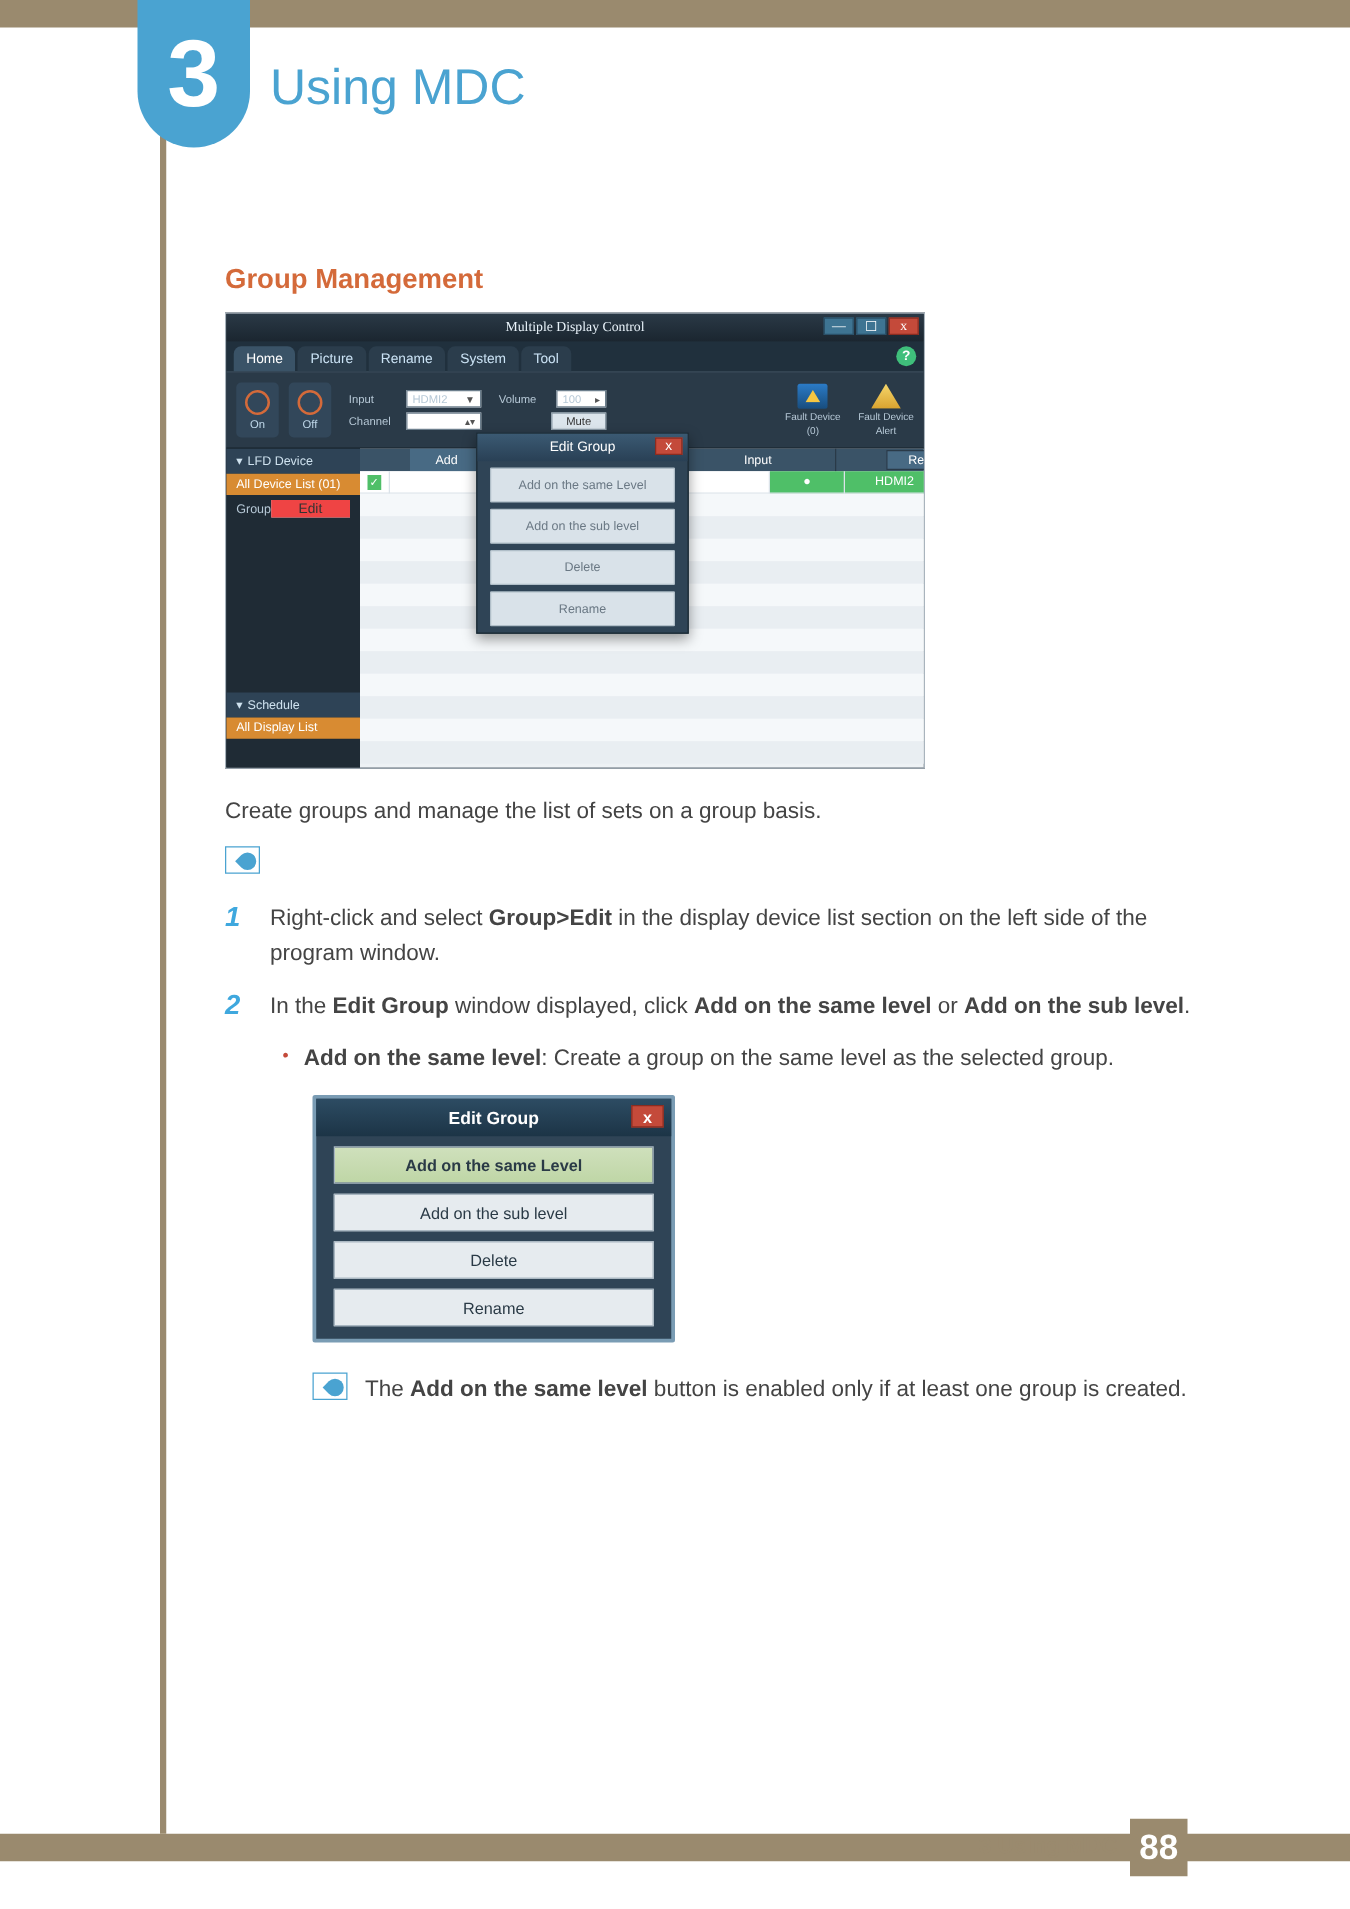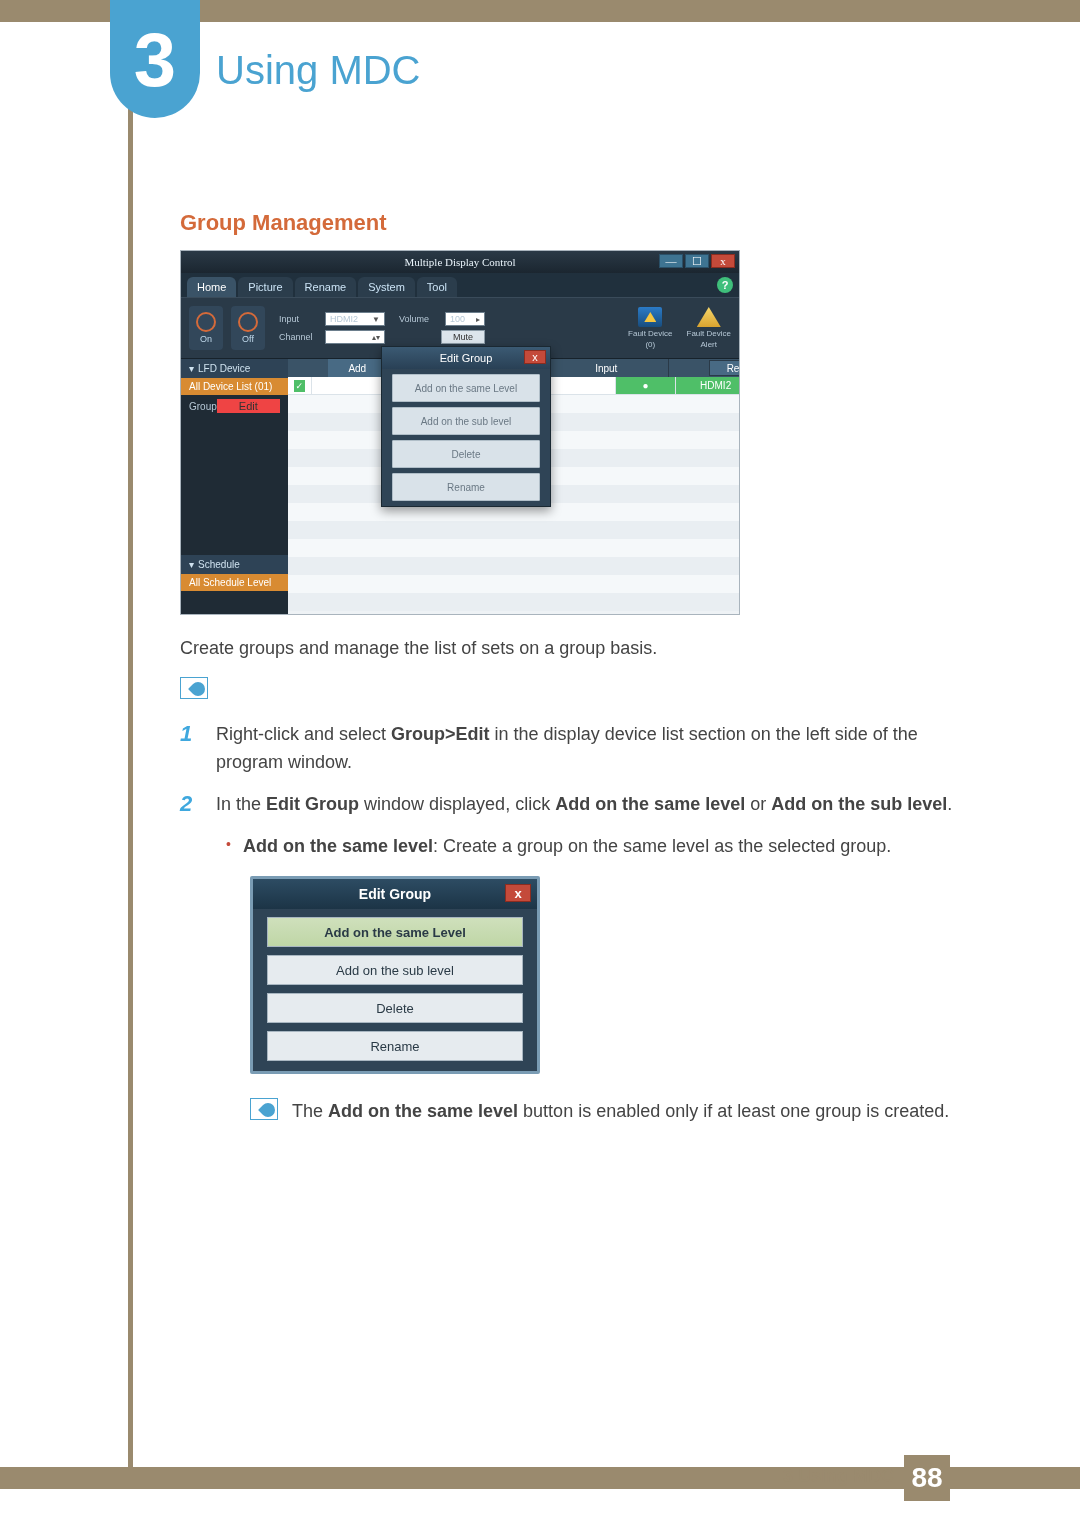--- a/index.html
+++ b/index.html
@@ -256,21 +256,21 @@
         <div class="sb-orange">All Device List (01)</div>
         <div class="sb-row">
           <span>Group</span>
           <div class="edit-btn">Edit</div>
         </div>
         <div class="sb-spacer"></div>
         <div class="sb-head">
           <span>▾</span>
           <span>Schedule</span>
         </div>
-        <div class="sb-orange">All Schedule Level</div>
+        <div class="sb-orange">All Display List</div>
         <div style="height:28px"></div>
       </div>
 
       <div class="grid-area">
         <div class="stripes">
           <div class="stripe"></div>
             <div class="stripe"></div>
             <div class="stripe"></div>
             <div class="stripe"></div>
           <div class="stripe"></div>

